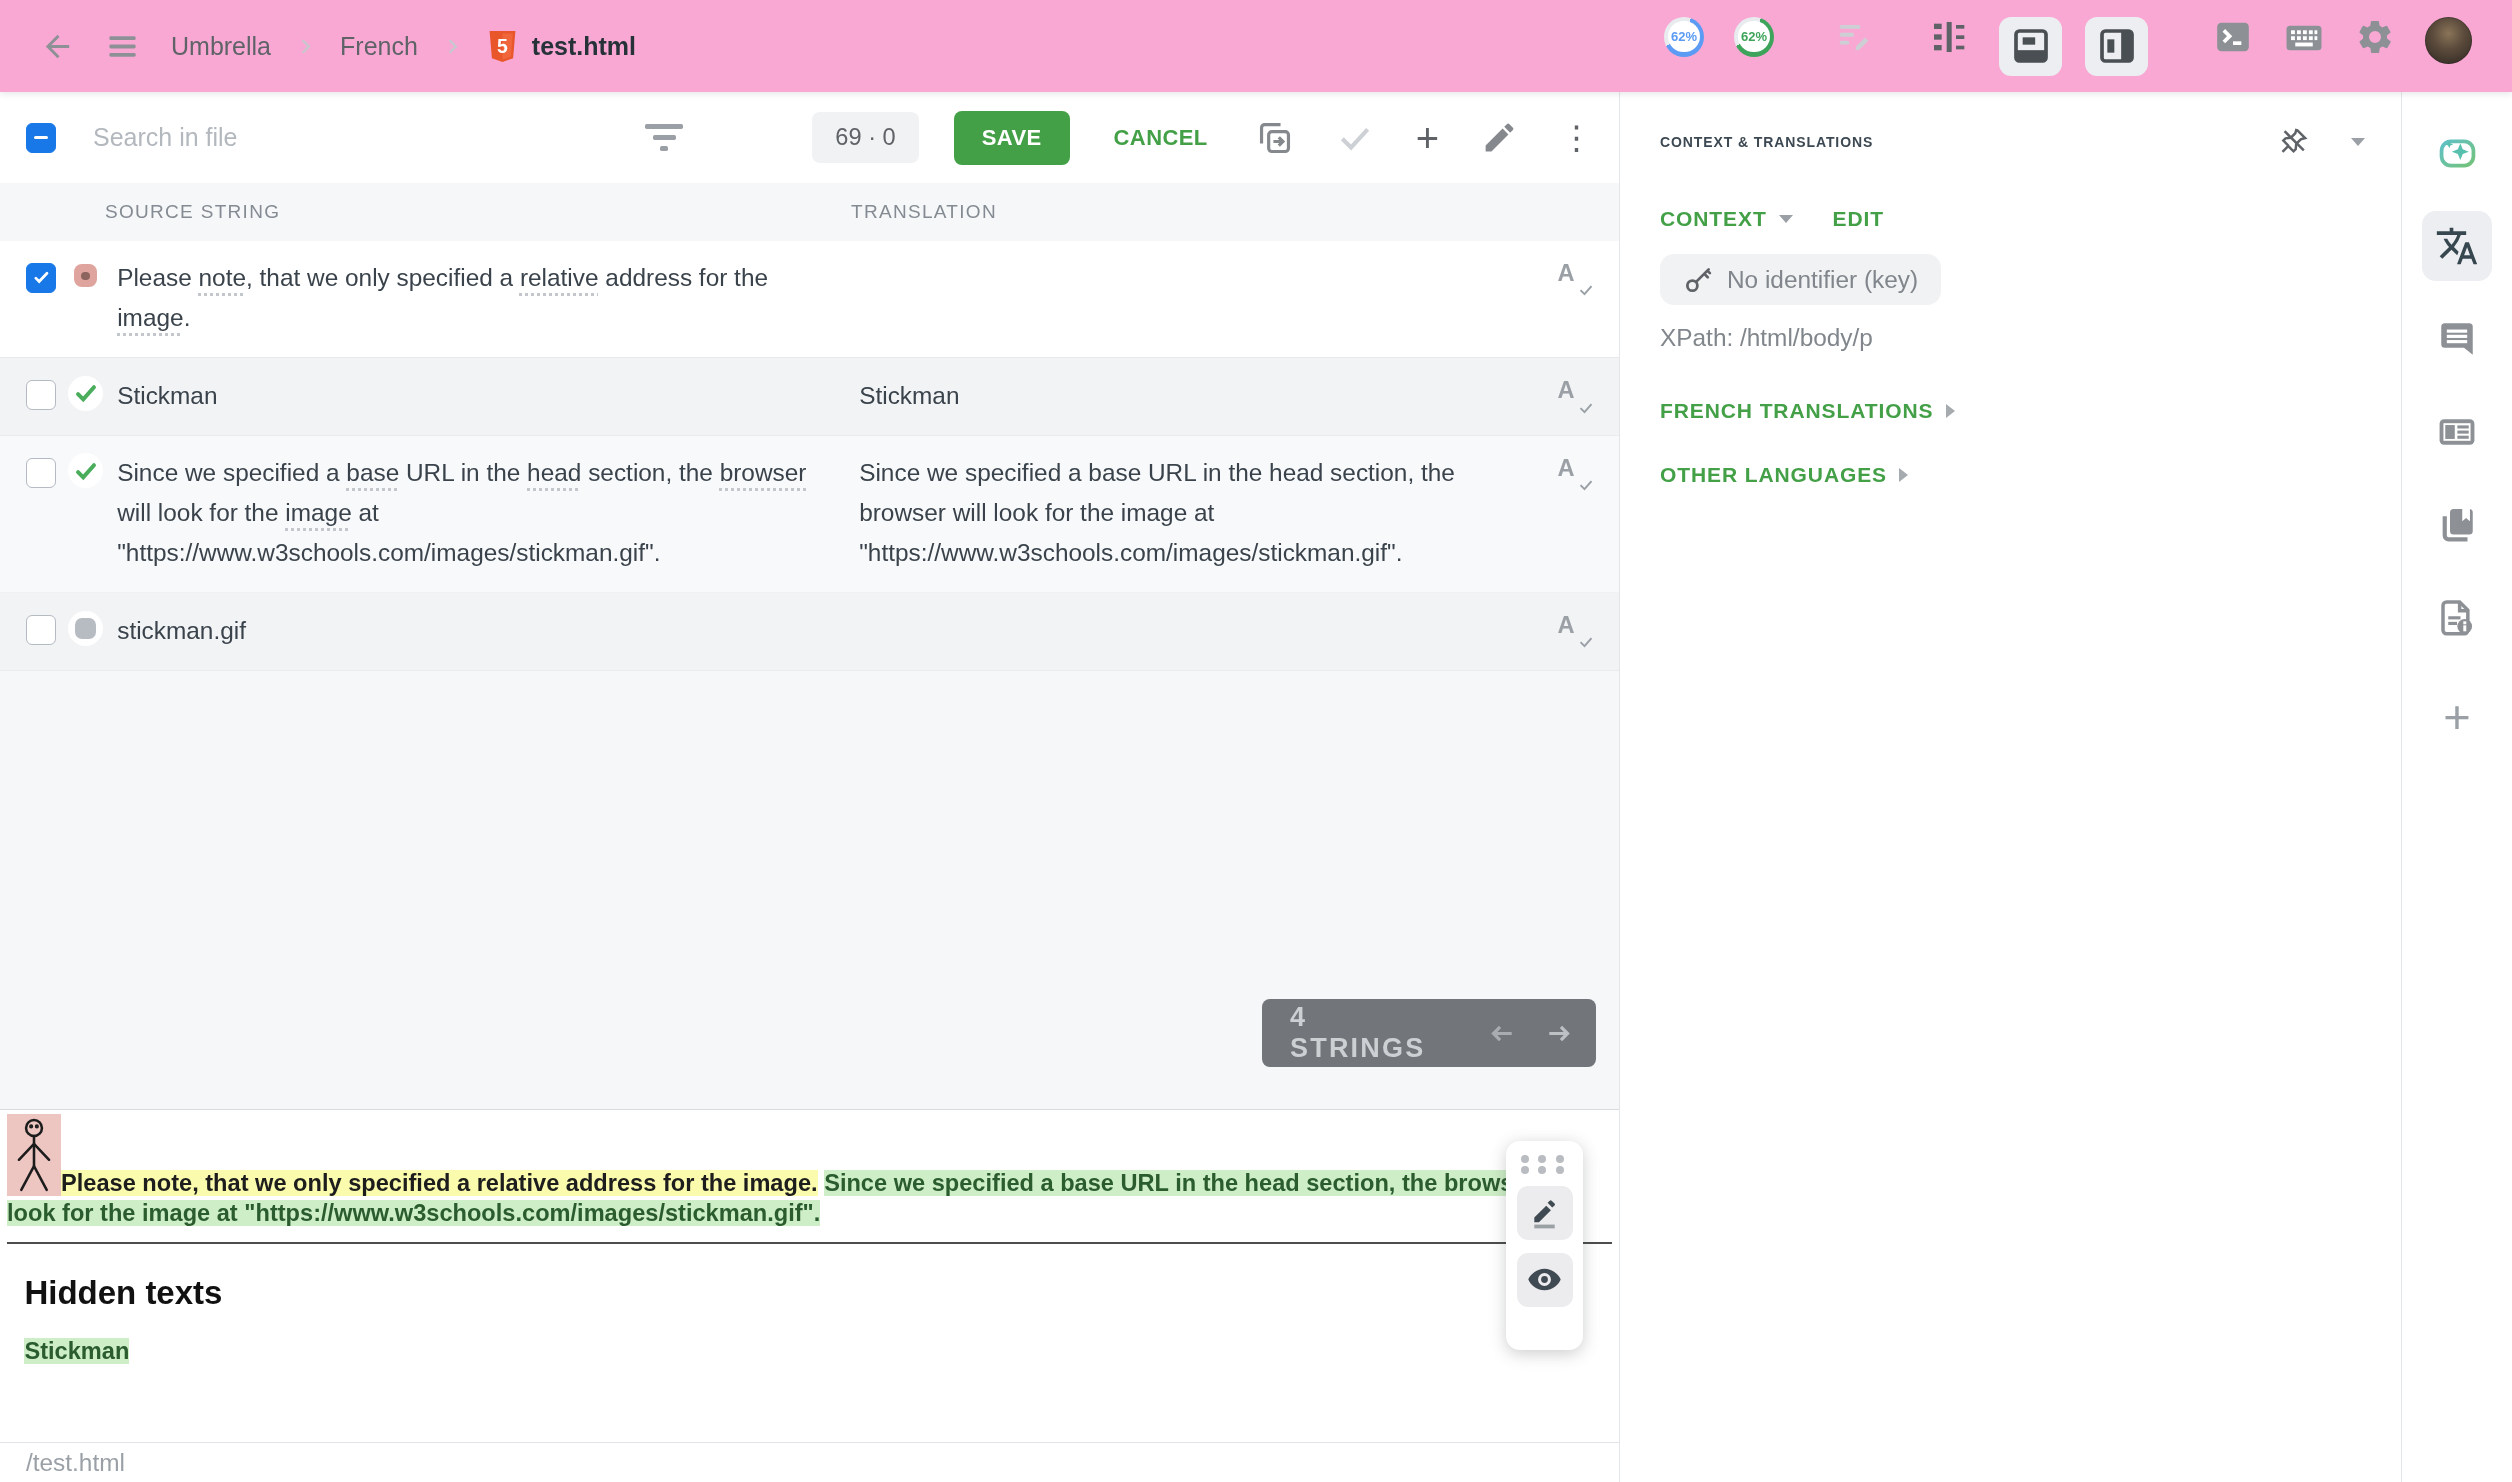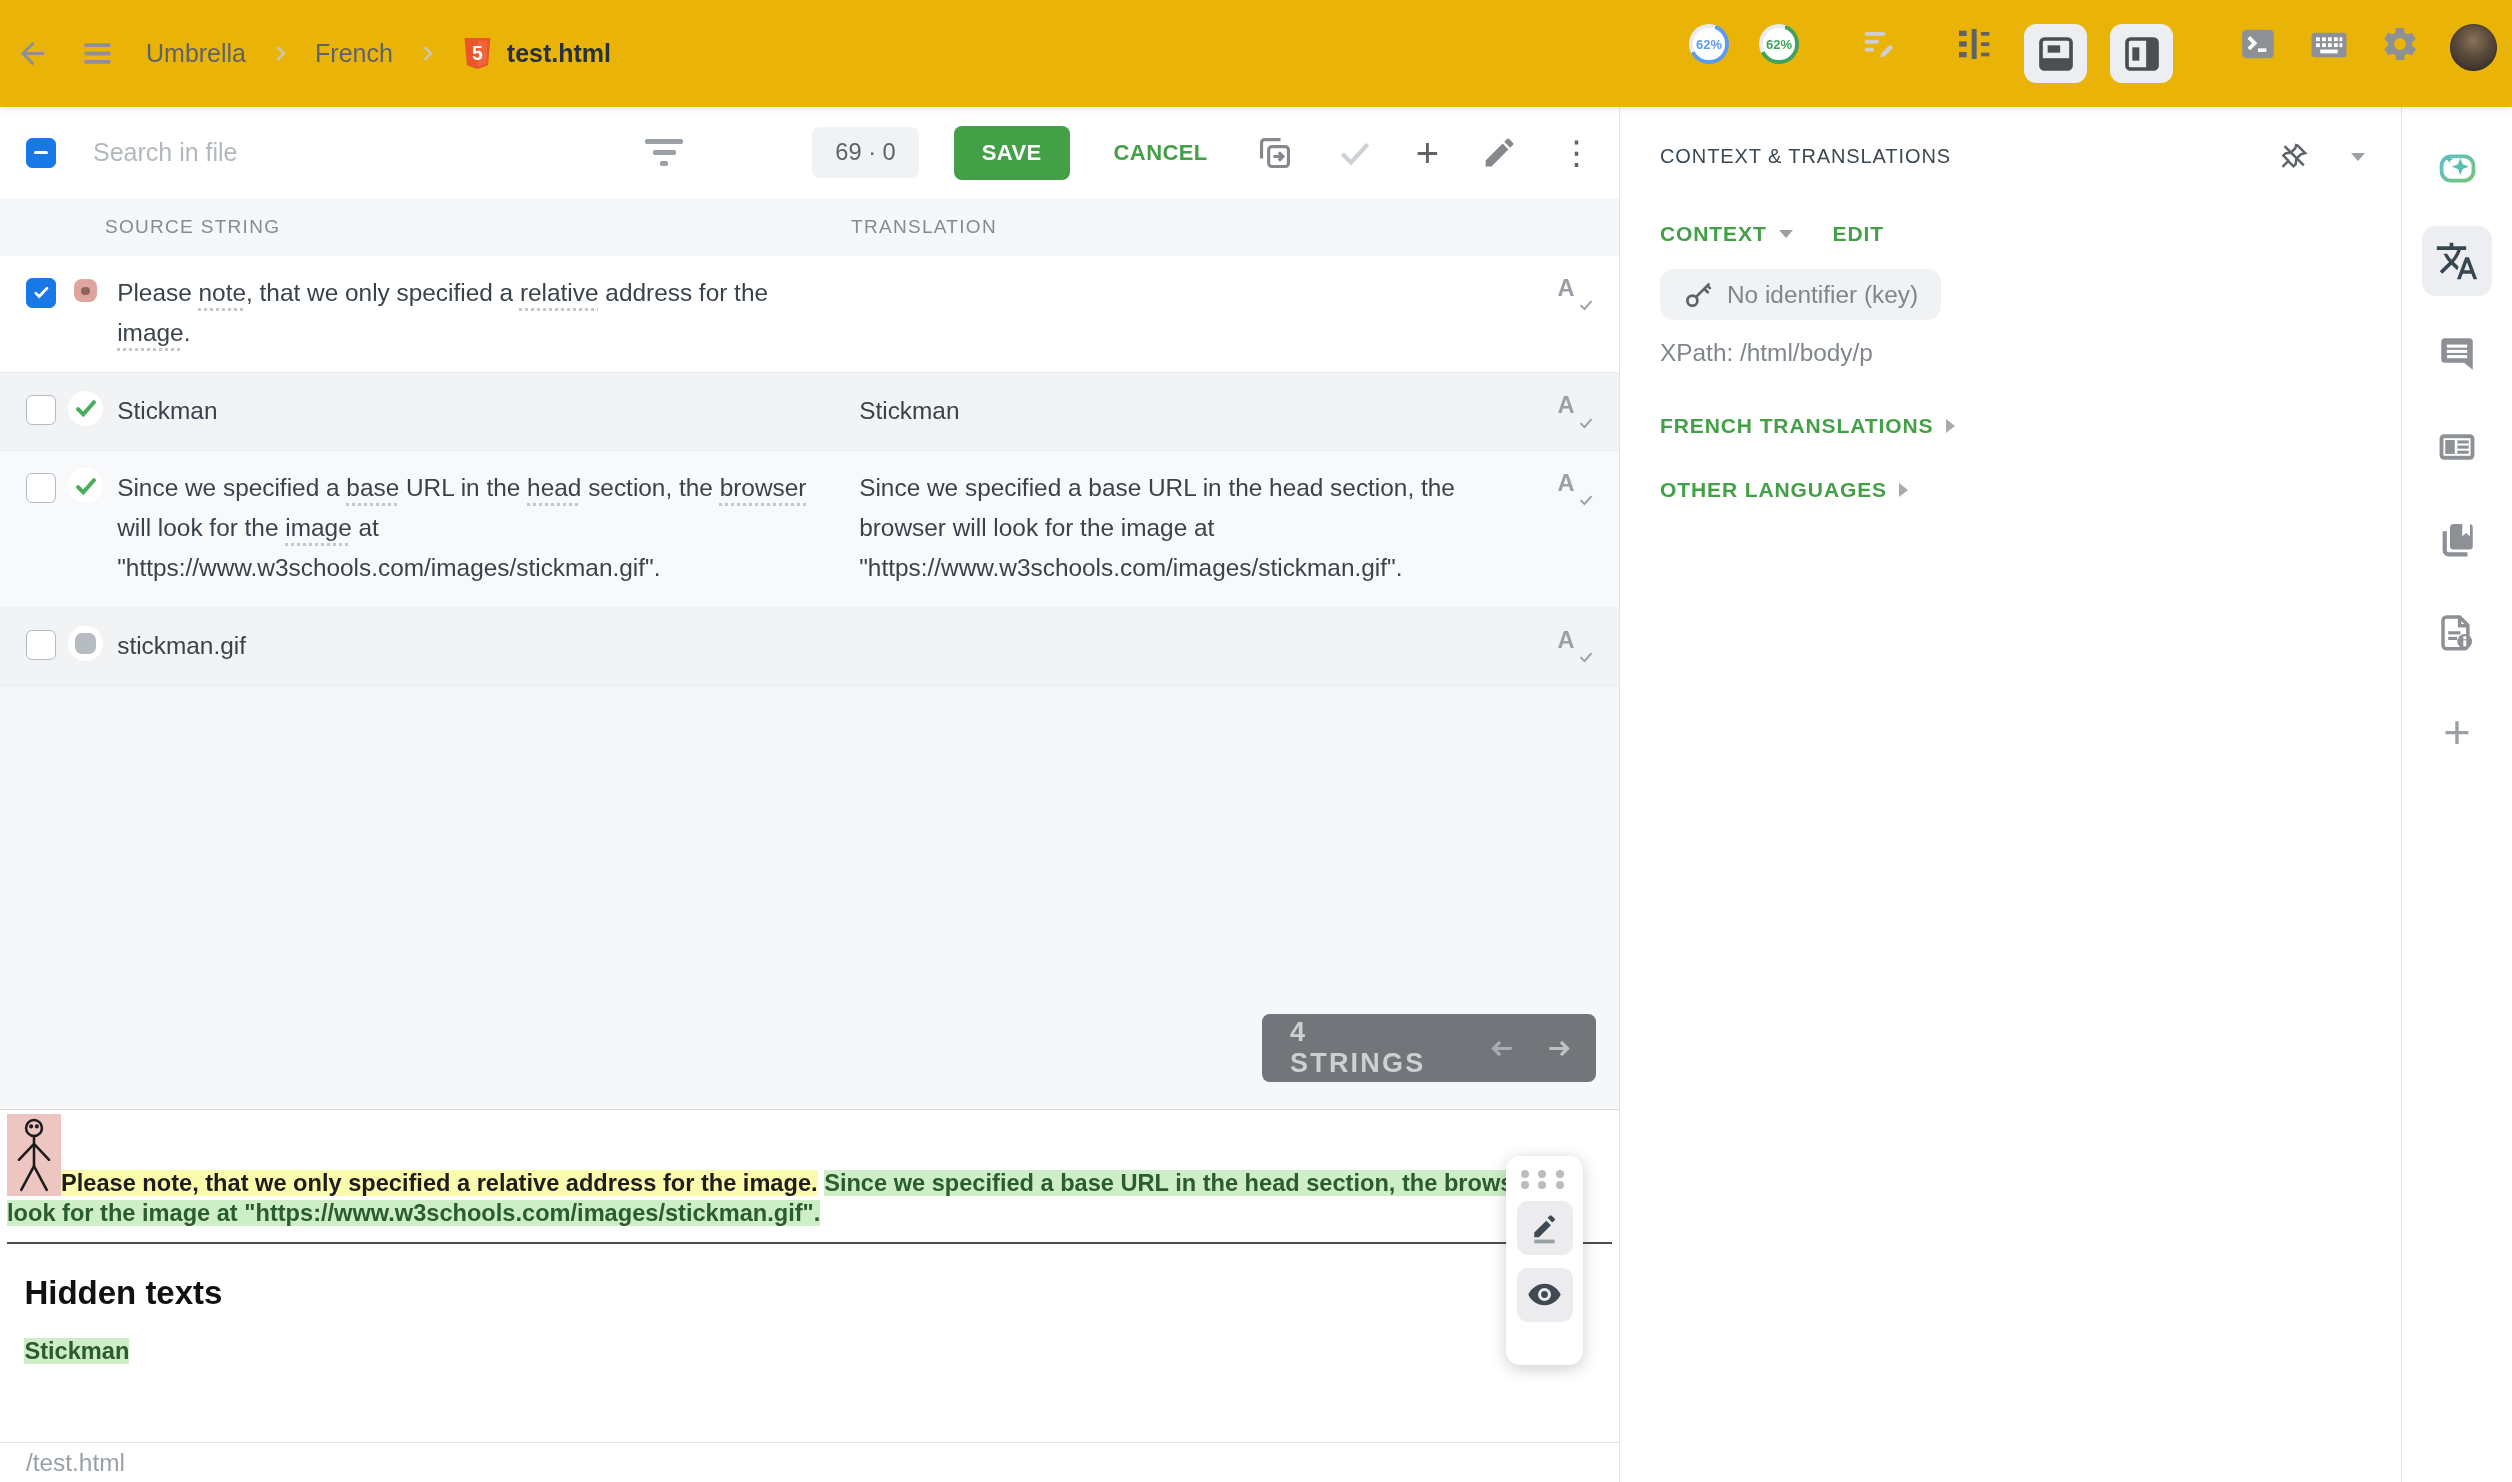--- a/index.html
+++ b/index.html
@@ -1,21 +1,21 @@
 <!DOCTYPE html>
 <html style="font-size:14px"><head>
 <meta charset="utf-8">
 <style>
   html,body{margin:0;padding:0;width:2512px;height:1483px;overflow:hidden;
     font-family:"Liberation Sans",sans-serif;background:#fff;color:#3a434b;}
   .app{position:relative;width:2512px;height:1483px;display:flex;flex-direction:column;}
 
   
-  .topbar{height:107px;flex:none;display:flex;align-items:center;background:#eab308;
-    box-shadow:0 1.7px 7px rgba(60,64,67,.14);position:relative;z-index:30;padding:0 15px;}
+  .topbar{height:92px;flex:none;display:flex;align-items:center;background:#f9a8d4;
+    box-shadow:0 1.7px 7px rgba(60,64,67,.14);position:relative;z-index:30;padding:0 40px;}
   .tb-icon{border:none;background:none;padding:0;display:flex;align-items:center;justify-content:center;cursor:pointer;}
   .crumbs{display:flex;align-items:center;gap:23px;margin-left:31px;font-size:25px;color:#5f6368;}
   .crumb{cursor:pointer;}
   .crumb-file{color:#263238;font-weight:bold;display:flex;align-items:center;gap:14px;}
   .tb-right{margin-left:auto;display:flex;align-items:flex-start;gap:30px;}
   .ring{position:relative;width:40px;height:40px;border-radius:50%;display:flex;align-items:center;justify-content:center;}
   .ring-hole{position:absolute;inset:4.4px;background:#fff;border-radius:50%;}
   .ring-label{position:relative;font-size:13px;font-weight:bold;}
   .pill-toggle{width:63px;height:59px;border-radius:12.2px;display:flex;align-items:center;justify-content:center;}
   .pill-toggle.on{background:#eceef1;}
@@ -91,21 +91,21 @@
   
   .preview-tools{position:absolute;left:1506px;top:1049px;width:77px;height:195px;background:#fff;border-radius:14px;
     box-shadow:0 3.5px 15.7px rgba(60,64,67,.25);z-index:20;display:flex;flex-direction:column;align-items:center;padding-top:14px;}
   .drag-dots{display:grid;grid-template-columns:repeat(3,12.2px);grid-gap:3.5px 5.2px;cursor:grab;}
   .drag-dots i{width:7.9px;height:7.9px;border-radius:50%;background:#b9bdc1;}
   .pt-btn{width:56px;height:54px;border-radius:11.3px;background:#ececee;border:none;margin-top:12.2px;cursor:pointer;
     display:flex;align-items:center;justify-content:center;}
 
   
   .cp-head{display:flex;align-items:center;}
-  .cp-title{font-size:20px;letter-spacing:0.9px;color:#3c4852;font-weight:normal;}
+  .cp-title{font-size:14px;letter-spacing:0.9px;color:#3c4852;font-weight:bold;}
   .cp-head-icons{margin-left:auto;display:flex;align-items:center;gap:37px;padding-right:5.2px;}
   .cp-row{margin-top:49px;display:flex;align-items:center;gap:8.7px;}
   .cp-link{font-size:21px;letter-spacing:0.9px;color:#43a047;font-weight:bold;cursor:pointer;}
   .caret-down{width:0;height:0;border-left:7px solid transparent;border-right:7px solid transparent;border-top:8.7px solid #9aa0a6;margin-left:3.5px;}
   .cp-edit{margin-left:31px;}
   .key-pill{margin-top:23px;display:inline-flex;align-items:center;gap:14px;background:#f1f2f4;border-radius:14px;height:51px;padding:0 23px;}
   .key-pill span{font-size:24.4px;color:#80868b;}
   .xpath{margin-top:19px;font-size:24.4px;color:#80868b;}
   .cp-section{margin-top:40px;display:flex;align-items:center;cursor:pointer;}
   .cp-section b{font-size:21px;letter-spacing:0.9px;color:#43a047;font-weight:bold;}

